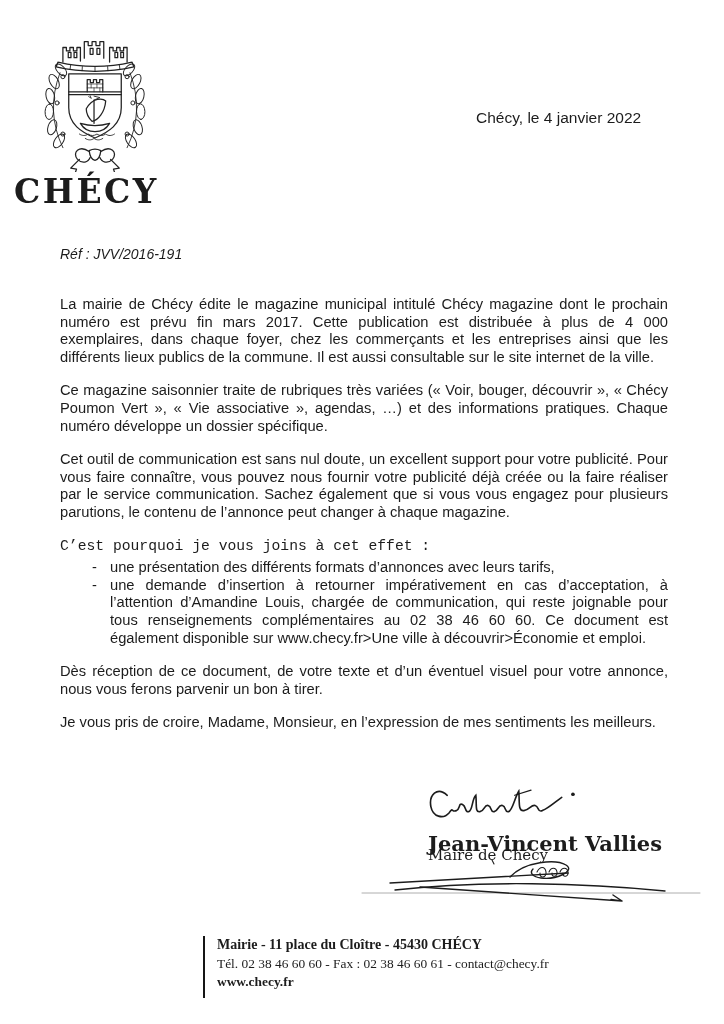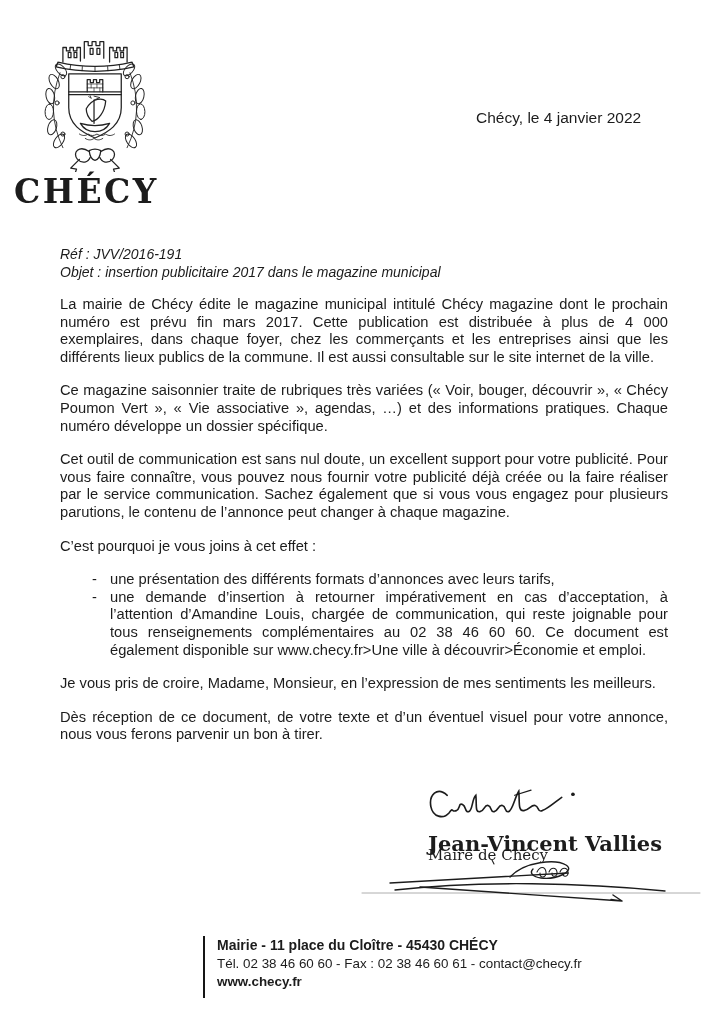--- a/index.html
+++ b/index.html
@@ -19,39 +19,39 @@
   .ref-block{
     position:absolute;left:60px;top:246px;width:608px;
     font-style:italic;font-size:14px;line-height:17.6px;
   }
   .body-block{
     position:absolute;left:60px;top:296px;width:608px;
     font-size:14.7px;line-height:17.6px;
   }
   .body-block p{margin:0 0 16px 0;text-align:justify;}
   .body-block p.salutation,.body-block p.lead-in{text-align:left;}
-  .body-block p.lead-in{margin-bottom:16px;}
+  .body-block p.lead-in{margin-bottom:4px;font-family:Liberation Mono, monospace;}
   .body-block ul{list-style:none;margin:0 0 16px 0;padding:0;}
   .body-block li{position:relative;padding-left:50px;text-align:justify;}
   .body-block li .marker{position:absolute;left:32px;}
   .sig-cordialement{position:absolute;left:424px;top:782px;width:165px;height:46px;}
   .signer-name{
     position:absolute;left:428px;top:831px;
     font-family:"DejaVu Serif",serif;font-weight:bold;font-size:21px;
   }
   .signer-title{
     position:absolute;left:428px;top:846px;
     font-family:"DejaVu Serif",serif;font-size:15px;
   }
   .sig-scrawl{position:absolute;left:360px;top:856px;width:345px;height:50px;}
   .vdl-logo{position:absolute;left:42px;top:938px;width:158px;height:58px;}
   .footer-divider{position:absolute;left:203px;top:936px;width:2px;height:62px;background:#151515;}
   .footer-text{
     position:absolute;left:217px;top:936px;
-    font-family:Liberation Sans, sans-serif;font-size:13.4px;line-height:18.5px;
+    font-family:Liberation Serif, serif;font-size:13.4px;line-height:18.5px;
   }
   .footer-text .addr{font-weight:bold;font-size:14px;}
   .footer-text .site{font-weight:bold;}
 </style>
 </head>
 <body>
 
 <div class="page">
 
   <div class="crest">
@@ -117,40 +117,39 @@
       <path d="M76,133 l9,9 l-6,1 l2,6"></path>
     </svg>
   </div>
 
   <div class="city-name">CHÉCY</div>
 
   <div class="date-line">Chécy, le 4 janvier 2022</div>
 
   <div class="ref-block">
     <div>Réf : JVV/2016-191</div>
-    <div>Objet : insertion publicitaire 2017 dans le magazine municipal</div>
   </div>
 
   <div class="body-block">
     <p>La mairie de Chécy édite le magazine municipal intitulé Chécy magazine dont le prochain numéro est prévu fin mars 2017. Cette publication est distribuée à plus de 4 000 exemplaires, dans chaque foyer, chez les commerçants et les entreprises ainsi que les différents lieux publics de la commune. Il est aussi consultable sur le site internet de la ville.</p>
     <p>Ce magazine saisonnier traite de rubriques très variées (« Voir, bouger, découvrir », « Chécy Poumon Vert », « Vie associative », agendas, …) et des informations pratiques. Chaque numéro développe un dossier spécifique.</p>
     <p>Cet outil de communication est sans nul doute, un excellent support pour votre publicité. Pour vous faire connaître, vous pouvez nous fournir votre publicité déjà créée ou la faire réaliser par le service communication. Sachez également que si vous vous engagez pour plusieurs parutions, le contenu de l’annonce peut changer à chaque magazine.</p>
     <p class="lead-in">C’est pourquoi je vous joins à cet effet :</p>
     <ul>
       <li>
         <span class="marker">-</span>
         <span>une présentation des différents formats d’annonces avec leurs tarifs,</span>
       </li>
       <li>
         <span class="marker">-</span>
         <span>une demande d’insertion à retourner impérativement en cas d’acceptation, à l’attention d’Amandine Louis, chargée de communication, qui reste joignable pour tous renseignements complémentaires au 02 38 46 60 60. Ce document est également disponible sur www.checy.fr&gt;Une ville à découvrir&gt;Économie et emploi.</span>
       </li>
     </ul>
+    <p>Dès réception de ce document, de votre texte et d’un éventuel visuel pour votre annonce, nous vous ferons parvenir un bon à tirer.</p>
     <p>Je vous pris de croire, Madame, Monsieur, en l’expression de mes sentiments les meilleurs.</p>
-    <p>Dès réception de ce document, de votre texte et d’un éventuel visuel pour votre annonce, nous vous ferons parvenir un bon à tirer.</p>
   </div>
 
   <div class="sig-cordialement" aria-label="Cordialement.">
     <svg width="165" height="46" viewBox="0 0 160 45" fill="none" stroke="#1c1c1c" stroke-width="1.6" stroke-linecap="round">
       <path d="M22,13 C12,4 4,13 6,24 C8,34 18,37 24,30 C28,24 26,30 31,28 C35,26 33,20 37,22 C41,24 39,30 43,29 C47,28 46,17 50,13 C51,22 49,30 54,29 C59,28 58,22 62,23 C66,24 64,30 68,29 C72,28 72,22 76,23 C80,24 78,30 82,29 C86,28 88,15 92,9 C93,19 91,29 97,28 C103,27 104,22 108,23 C112,24 110,30 115,28 C122,25 128,19 134,15"></path>
       <path d="M88,13 l16,-5" stroke-width="1.2"></path>
       <circle cx="145" cy="12" r="1.8" fill="#1c1c1c" stroke="none"></circle>
     </svg>
   </div>
 

